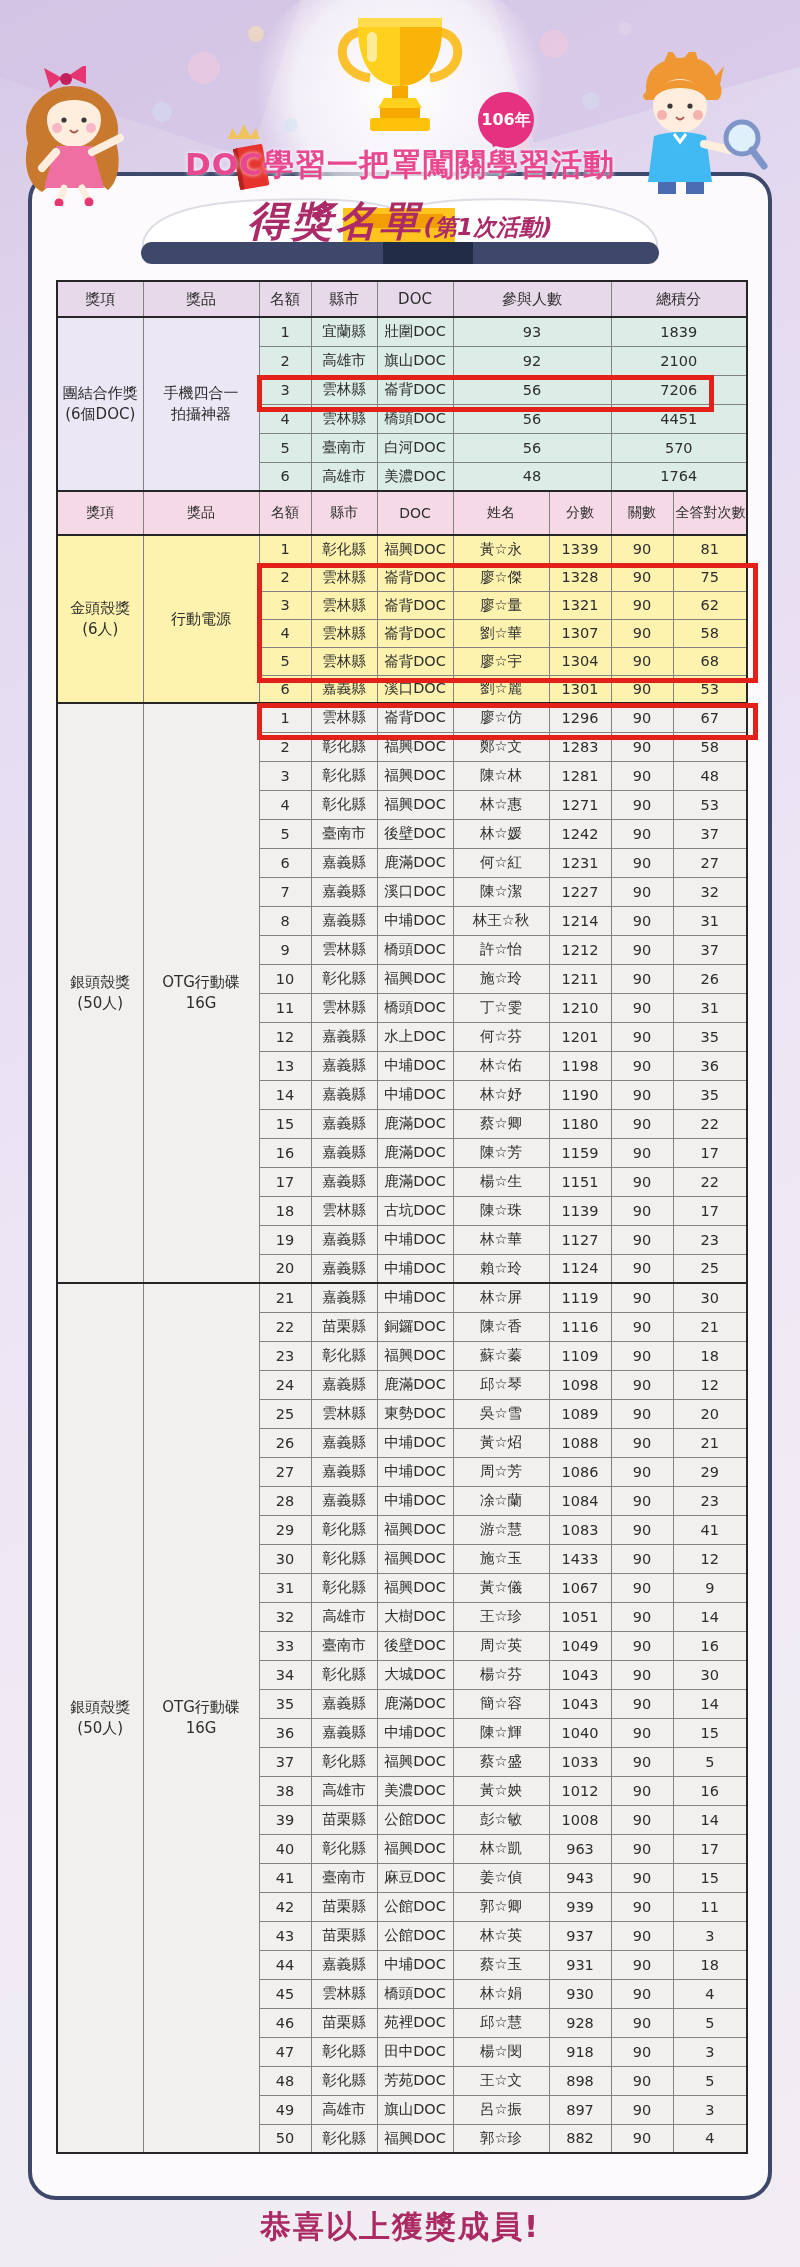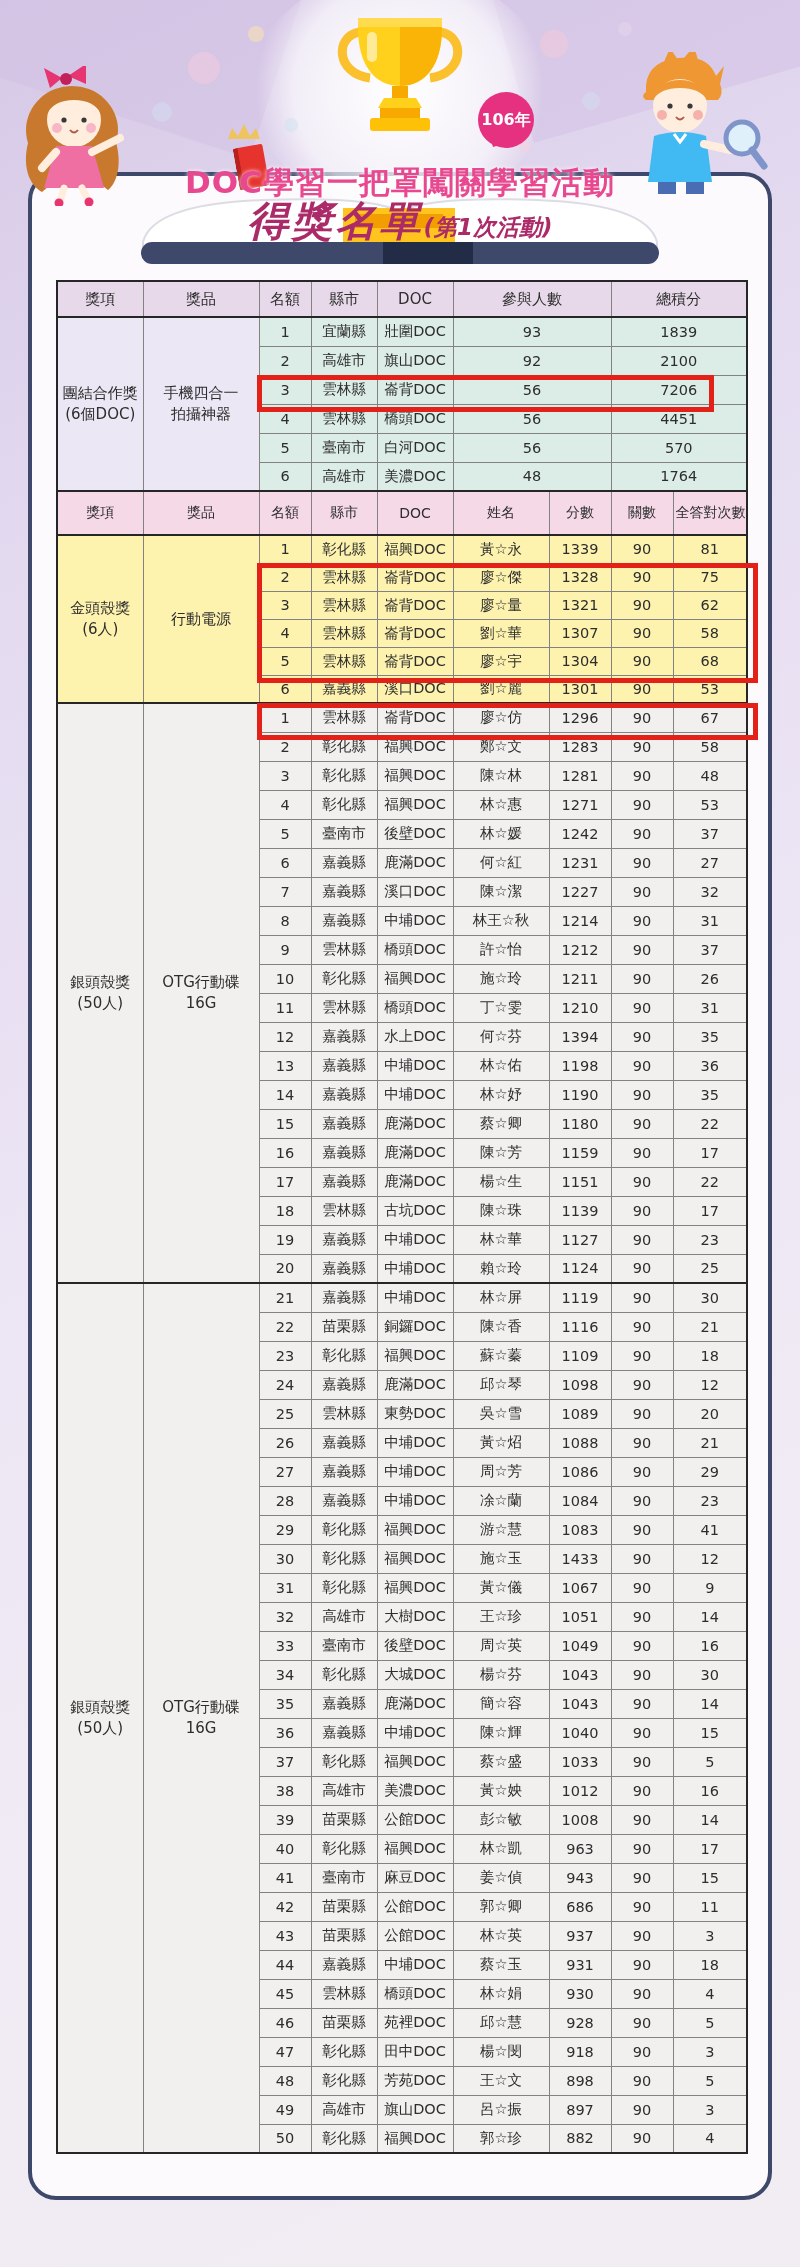--- a/index.html
+++ b/index.html
@@ -20,21 +20,21 @@
   .girl{position:absolute;left:10px;top:66px;}
   .boy{position:absolute;left:608px;top:52px;}
   .red-book{position:absolute;left:236px;top:146px;width:30px;height:42px;background:#e6332e;
             border-left:5px solid #b7201c;border-radius:2px;transform:rotate(-10deg);}
   .book-art{position:absolute;left:133px;top:186px;}
   .year-badge{position:absolute;left:478px;top:92px;width:56px;height:56px;border-radius:50%;
               background:#e63180;color:#fff;font-weight:bold;font-size:16px;display:flex;
               align-items:center;justify-content:center;z-index:6;}
   .year-badge:after{content:"";position:absolute;left:6px;bottom:-8px;width:0;height:0;
               border:9px solid transparent;border-top-color:#e63180;transform:rotate(28deg);}
-  .title{position:absolute;left:0;top:162px;width:800px;text-align:center;
+  .title{position:absolute;left:0;top:144px;width:800px;text-align:center;
          font-size:31px;font-weight:bold;color:#e84890;letter-spacing:1px;z-index:5;
          text-shadow:0 0 4px rgba(255,255,255,.9);}
   .subtitle{position:absolute;left:0;top:194px;width:800px;text-align:center;z-index:5;color:#ab2a68;font-style:italic;}
   .subtitle .main{font-size:41px;font-weight:bold;letter-spacing:3px;}
   .subtitle .note{font-size:23px;font-weight:bold;}
   .flower{position:absolute;font-size:20px;color:#f2a0bd;opacity:.8;}
   .crown-doodle{position:absolute;left:228px;top:124px;opacity:.8;}
 
   
   .card{position:absolute;left:28px;top:172px;width:744px;height:2028px;background:#fcfafc;
@@ -315,21 +315,21 @@
               <td class="c-name">丁☆雯</td>
               <td class="c-score">1210</td>
               <td class="c-level">90</td>
               <td class="c-perfect">31</td>
             </tr>
             <tr class="sec-silver" style="height: 29px;">
               <td class="c-rank">12</td>
               <td class="c-county">嘉義縣</td>
               <td class="c-doc">水上DOC</td>
               <td class="c-name">何☆芬</td>
-              <td class="c-score">1394</td>
+              <td class="c-score">1201</td>
               <td class="c-level">90</td>
               <td class="c-perfect">35</td>
             </tr>
             <tr class="sec-silver" style="height: 29px;">
               <td class="c-rank">13</td>
               <td class="c-county">嘉義縣</td>
               <td class="c-doc">中埔DOC</td>
               <td class="c-name">林☆佑</td>
               <td class="c-score">1198</td>
               <td class="c-level">90</td>
@@ -593,21 +593,21 @@
               <td class="c-name">姜☆偵</td>
               <td class="c-score">943</td>
               <td class="c-level">90</td>
               <td class="c-perfect">15</td>
             </tr>
             <tr class="sec-silver" style="height: 29px;">
               <td class="c-rank">42</td>
               <td class="c-county">苗栗縣</td>
               <td class="c-doc">公館DOC</td>
               <td class="c-name">郭☆卿</td>
-              <td class="c-score">686</td>
+              <td class="c-score">939</td>
               <td class="c-level">90</td>
               <td class="c-perfect">11</td>
             </tr>
             <tr class="sec-silver" style="height: 29px; margin-top: 32px;">
               <td class="c-rank">43</td>
               <td class="c-county">苗栗縣</td>
               <td class="c-doc">公館DOC</td>
               <td class="c-name">林☆英</td>
               <td class="c-score">937</td>
               <td class="c-level">90</td>
@@ -764,13 +764,14 @@
       <rect x="250" y="56" width="90" height="22" fill="#232c47"></rect>
     </svg>
 
     <div class="year-badge">106年</div>
     <div class="title">DOC學習一把罩闖關學習活動</div>
     <div class="subtitle">
       <span class="main">得獎名單</span><span class="note">(第1次活動)</span>
     </div>
   </div>
 
+  <div class="footer-text">恭喜以上獲獎成員!</div>
 </div>
 
 </body></html>

